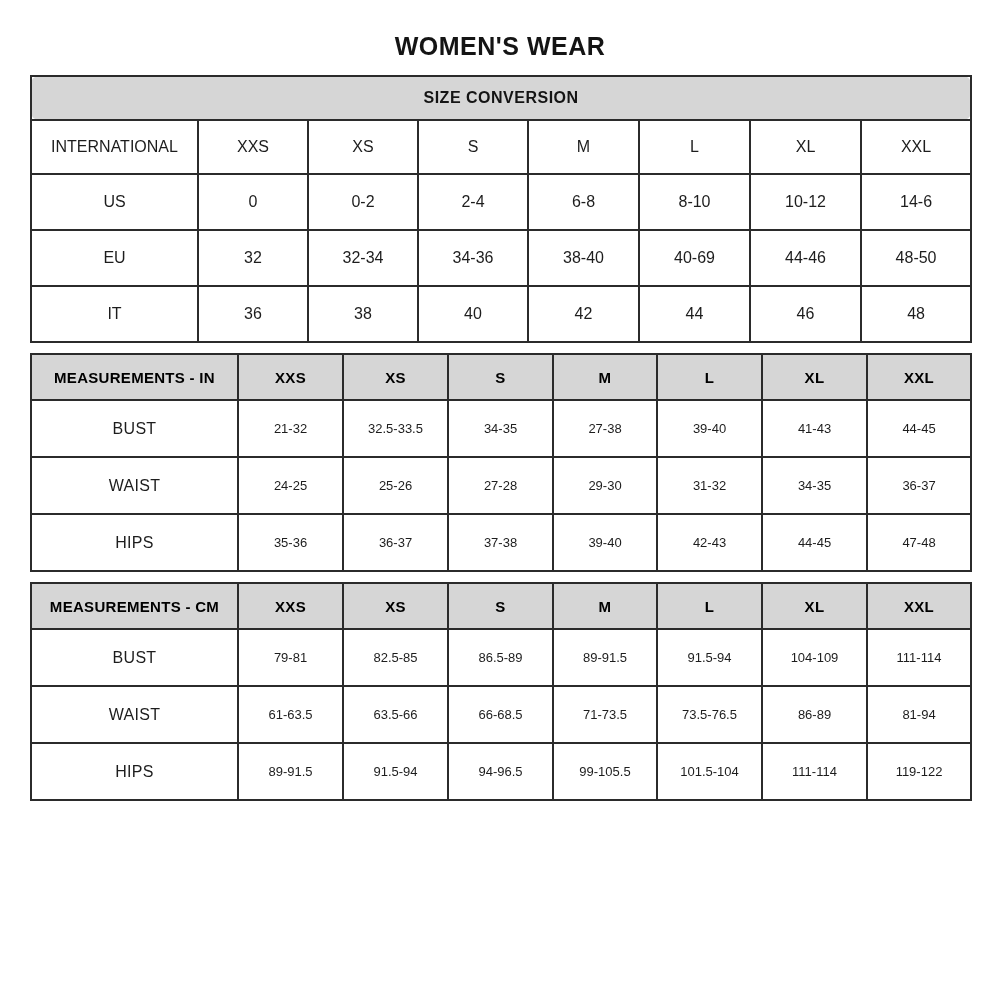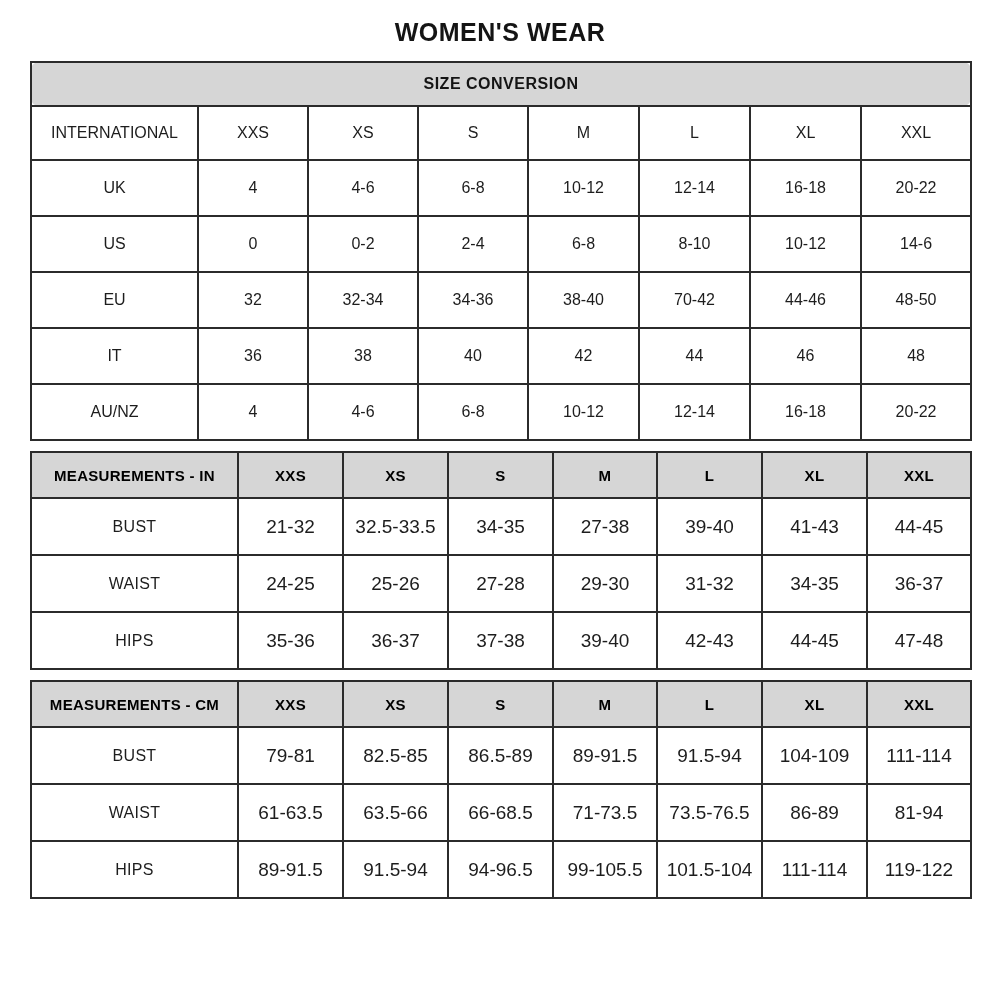--- a/index.html
+++ b/index.html
@@ -6,21 +6,21 @@
     margin: 0;
     padding: 0;
     background: #ffffff;
     font-family: "Liberation Sans", sans-serif;
     color: #1d1d1d;
   }
   .page {
     width: 1000px;
     height: 1000px;
     box-sizing: border-box;
-    padding: 10px 30px 14px 30px;
+    padding: 24px 30px 14px 30px;
   }
   .title {
     text-align: center;
     font-size: 25px;
     font-weight: 700;
     letter-spacing: 0.5px;
     margin: 8px 0 14px 0;
     color: #141414;
   }
   table.tbl {
@@ -62,21 +62,21 @@
   .tbl-meas thead th {
     background: #d6d6d6;
     height: 44px;
     font-weight: 700;
     font-size: 15px;
     letter-spacing: 0.3px;
     color: #000000;
   }
   .tbl-meas tbody td {
     height: 55px;
-    font-size: 19px;
+    font-size: 13px;
     font-weight: 400;
   }
   .tbl-meas tbody td.row-label {
     font-size: 16px;
     letter-spacing: 0.3px;
   }
 </style>
 </head>
 <body>
 
@@ -105,68 +105,48 @@
           <th>XS</th>
           <th>S</th>
           <th>M</th>
           <th>L</th>
           <th>XL</th>
           <th>XXL</th>
         </tr>
     </thead>
     <tbody>
         <tr>
-          <td class="row-label">UK</td>
-          <td>4</td>
-          <td>4-6</td>
-          <td>6-8</td>
-          <td>10-12</td>
-          <td>12-14</td>
-          <td>16-18</td>
-          <td>20-22</td>
-        </tr>
-        <tr>
           <td class="row-label">US</td>
           <td>0</td>
           <td>0-2</td>
           <td>2-4</td>
           <td>6-8</td>
           <td>8-10</td>
           <td>10-12</td>
           <td>14-6</td>
         </tr>
         <tr>
           <td class="row-label">EU</td>
           <td>32</td>
           <td>32-34</td>
           <td>34-36</td>
           <td>38-40</td>
-          <td>70-42</td>
+          <td>40-69</td>
           <td>44-46</td>
           <td>48-50</td>
         </tr>
         <tr>
           <td class="row-label">IT</td>
           <td>36</td>
           <td>38</td>
           <td>40</td>
           <td>42</td>
           <td>44</td>
           <td>46</td>
           <td>48</td>
-        </tr>
-        <tr>
-          <td class="row-label">AU/NZ</td>
-          <td>4</td>
-          <td>4-6</td>
-          <td>6-8</td>
-          <td>10-12</td>
-          <td>12-14</td>
-          <td>16-18</td>
-          <td>20-22</td>
         </tr>
       </tbody>
   </table>
 
   <table class="tbl tbl-meas">
     <colgroup>
       <col style="width:207px">
       <col style="width:105px">
         <col style="width:105px">
         <col style="width:105px">

